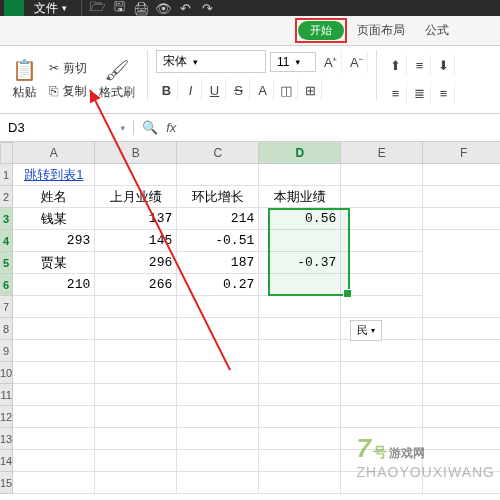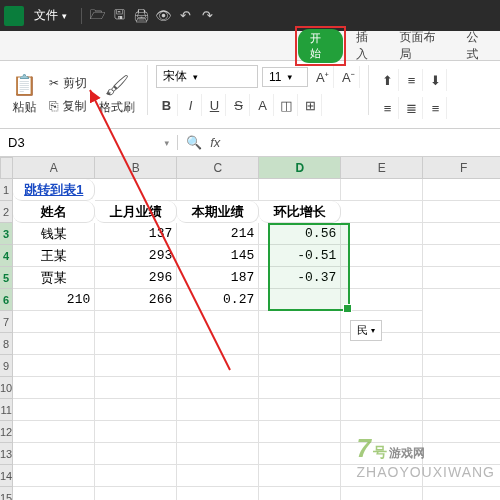--- a/index.html
+++ b/index.html
@@ -1,55 +1,55 @@
 <!DOCTYPE html>
 <html><head>
 <meta charset="utf-8">
 <style>
 * { margin: 0; padding: 0; box-sizing: border-box; font-family: "Microsoft YaHei", sans-serif; }
 body { background: #fff; overflow: hidden; width: 500px; height: 500px; position: relative; }
-.titlebar { background: #2b2b2b; height: 31px; display: flex; align-items: center; padding: 0 4px; gap: 2px; }
+.titlebar { background: #2b2b2b; height: 16px; display: flex; align-items: center; padding: 0 4px; gap: 2px; }
 .titlebar .logo { width: 20px; height: 20px; background: #0a7d3c; border-radius: 2px; }
 .titlebar .file-menu { color: #fff; font-size: 12px; padding: 3px 8px; display: flex; align-items: center; gap: 4px; }
 .titlebar .file-menu .caret { font-size: 9px; }
 .titlebar .sep { width: 1px; height: 16px; background: #555; margin: 0 4px; }
 .titlebar .ticon { width: 20px; height: 20px; color: #ccc; display: flex; align-items: center; justify-content: center; font-size: 13px; }
 .tabrow { background: #f5f5f5; height: 30px; display: flex; align-items: center; border-bottom: 1px solid #d0d0d0; position: relative; }
 .tab-start-wrap { border: 2px solid #e03030; padding: 1px; margin-left: 295px; }
 .tab-start { background: #22a03a; color: #fff; font-size: 11px; padding: 2px 12px; border-radius: 11px; }
 .tab { font-size: 12px; color: #444; padding: 5px 10px; }
 .ribbon { background: #fff; height: 68px; border-bottom: 1px solid #d0d0d0; display: flex; padding: 4px 8px; gap: 8px; }
 .rgroup { display: flex; gap: 6px; align-items: center; }
 .rbtn-large { display: flex; flex-direction: column; align-items: center; font-size: 12px; color: #333; gap: 2px; padding: 2px 4px; }
 .rbtn-large .icn { font-size: 20px; color: #555; }
 .rbtn-small { display: flex; align-items: center; gap: 4px; font-size: 12px; color: #333; padding: 2px; }
 .rvsep { width: 1px; height: 50px; background: #e0e0e0; }
 .rfont-row { display: flex; gap: 4px; align-items: center; }
 .rfont-box { border: 1px solid #ccc; font-size: 12px; padding: 2px 6px; background: #fff; display: flex; align-items: center; gap: 6px; }
 .rfmt-row { display: flex; gap: 2px; margin-top: 4px; }
 .rfmt { width: 22px; height: 22px; display: flex; align-items: center; justify-content: center; font-size: 13px; color: #444; border-right: 1px solid #eee; }
 .namebox-row { height: 28px; border-bottom: 1px solid #d0d0d0; display: flex; align-items: center; background: #fff; }
-.namebox { width: 178px; border-right: 1px solid #d0d0d0; display: flex; align-items: center; padding: 0 8px; font-size: 13px; justify-content: space-between; }
+.namebox { width: 134px; border-right: 1px solid #d0d0d0; display: flex; align-items: center; padding: 0 8px; font-size: 13px; justify-content: space-between; }
 .fx-area { display: flex; align-items: center; gap: 8px; padding: 0 8px; font-size: 13px; color: #555; }
 .fx-icon { font-style: italic; }
 .formula-text { color: #000; }
 .grid-area { display: flex; position: relative; }
 .rownums { width: 22px; background: #e8e8e8; }
 .corner { height: 22px; border: 1px solid #ccc; background: #e8e8e8; }
 .rownum { height: 22px; border-bottom: 1px solid #ccc; border-right: 1px solid #ccc; font-size: 11px; color: #555; display: flex; align-items: center; justify-content: center; background: #e8e8e8; }
 .rownum.sel { background: #c8e0c8; color: #0a7d3c; font-weight: bold; }
 .gridmain { flex: 1; }
 .colheads { display: flex; height: 22px; }
 .colhead { width: 82px; border-right: 1px solid #ccc; border-bottom: 1px solid #ccc; background: #e8e8e8; font-size: 12px; color: #555; display: flex; align-items: center; justify-content: center; }
 .colhead.sel { background: #c8e0c8; color: #0a7d3c; font-weight: bold; }
 .datarow { display: flex; height: 22px; }
 .cell { width: 82px; border-right: 1px solid #e0e0e0; border-bottom: 1px solid #e0e0e0; font-size: 13px; display: flex; align-items: center; padding: 0 4px; position: relative; }
 .cell.center { justify-content: center; }
 .cell.right { justify-content: right; font-family: "Courier New", monospace; }
-.cell.bold { font-weight: bold; border-radius: 9px; }
+.cell.bold { font-weight: normal; }
 .cell.link { color: #1a4bc4; text-decoration: underline; }
 .sel-overlay { position: absolute; border: 2px solid #22a03a; pointer-events: none; background: rgba(34,160,58,0.08); }
 .sel-overlay::after { content: ''; position: absolute; right: -4px; bottom: -4px; width: 7px; height: 7px; background: #22a03a; border: 1px solid #fff; }
 .arrow-line { position: absolute; pointer-events: none; }
 .floatbtn { position: absolute; left: 350px; top: 320px; border: 1px solid #ccc; background: #fff; font-size: 11px; padding: 2px 6px; display: flex; align-items: center; gap: 3px; }
 .watermark { position: absolute; right: 5px; bottom: 20px; opacity: 0.6; font-size: 11px; }
 .watermark .wm-top { display: flex; align-items: baseline; gap: 2px; }
 .watermark .wm-num { font-size: 26px; font-weight: bold; color: #6aa929; font-style: italic; }
 .watermark .wm-hao { font-size: 14px; color: #6aa929; font-weight: bold; }
 .watermark .wm-txt { font-size: 12px; color: #444; font-weight: bold; }
@@ -70,21 +70,20 @@
   <div class="ticon">🖨</div>
   <div class="ticon">👁</div>
   <div class="ticon">↶</div>
   <div class="ticon">↷</div>
 </div>
 
 <div class="tabrow">
   <div class="tab-start-wrap">
     <div class="tab-start">开始</div>
   </div>
-  <div class="tab">插入</div>
   <div class="tab">页面布局</div>
   <div class="tab">公式</div>
 </div>
 
 <div class="ribbon">
   <div class="rgroup">
     <div class="rbtn-large">
       <span class="icn">📋</span>
       <span>粘贴</span>
     </div>
@@ -99,21 +98,21 @@
       </div>
     </div>
     <div class="rbtn-large">
       <span class="icn">🖌</span>
       <span>格式刷</span>
     </div>
   </div>
   <div class="rvsep"></div>
   <div style="display:flex;flex-direction:column;gap:2px">
     <div class="rfont-row">
-      <div class="rfont-box" style="width:102px">
+      <div class="rfont-box" style="width:110px">
         <span>宋体</span>
         <span style="font-size:9px">▾</span>
       </div>
       <div class="rfont-box" style="width:46px">
         <span>11</span>
         <span style="font-size:9px">▾</span>
       </div>
       <div class="rfmt">A⁺</div>
       <div class="rfmt">A⁻</div>
     </div>
@@ -186,35 +185,34 @@
       <div class="cell center link bold">跳转到表1</div>
       <div class="cell"></div>
         <div class="cell"></div>
         <div class="cell"></div>
         <div class="cell"></div>
         <div class="cell"></div>
     </div>
     <div class="datarow">
       <div class="cell center bold">姓名</div>
       <div class="cell center bold">上月业绩</div>
+      <div class="cell center bold">环比增长</div>
       <div class="cell center bold">本期业绩</div>
-      <div class="cell center bold">环比增长</div>
       <div class="cell"></div>
         <div class="cell"></div>
     </div>
     <div class="datarow">
       <div class="cell center">钱某</div>
       <div class="cell right">137</div>
       <div class="cell right">214</div>
       <div class="cell right">0.56</div>
       <div class="cell"></div>
         <div class="cell"></div>
     </div>
     <div class="datarow">
-      <div class="cell center">王某</div>
       <div class="cell right">293</div>
       <div class="cell right">145</div>
       <div class="cell right">-0.51</div>
       <div class="cell"></div>
         <div class="cell"></div>
     </div>
     <div class="datarow">
       <div class="cell center">贾某</div>
       <div class="cell right">296</div>
       <div class="cell right">187</div>

